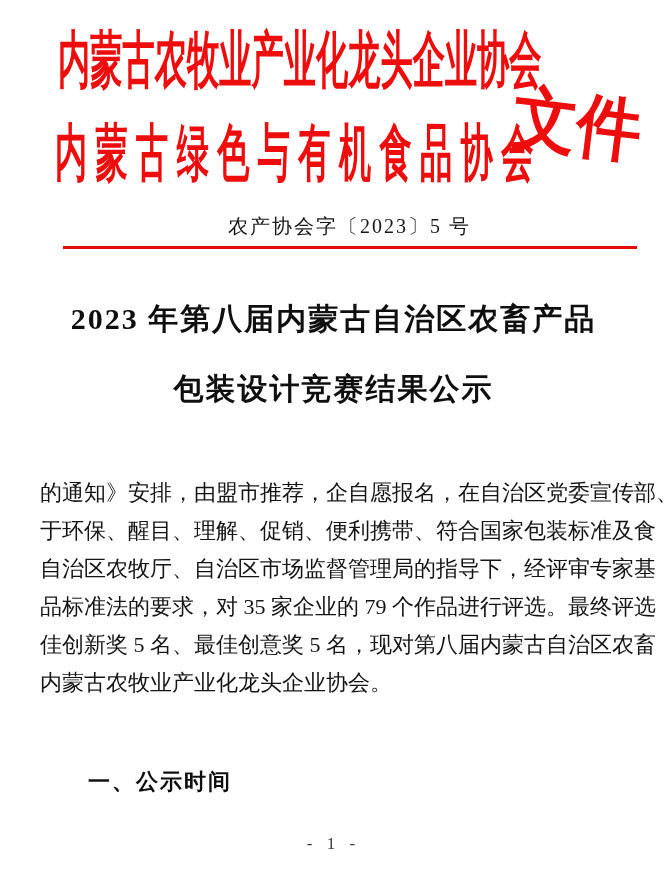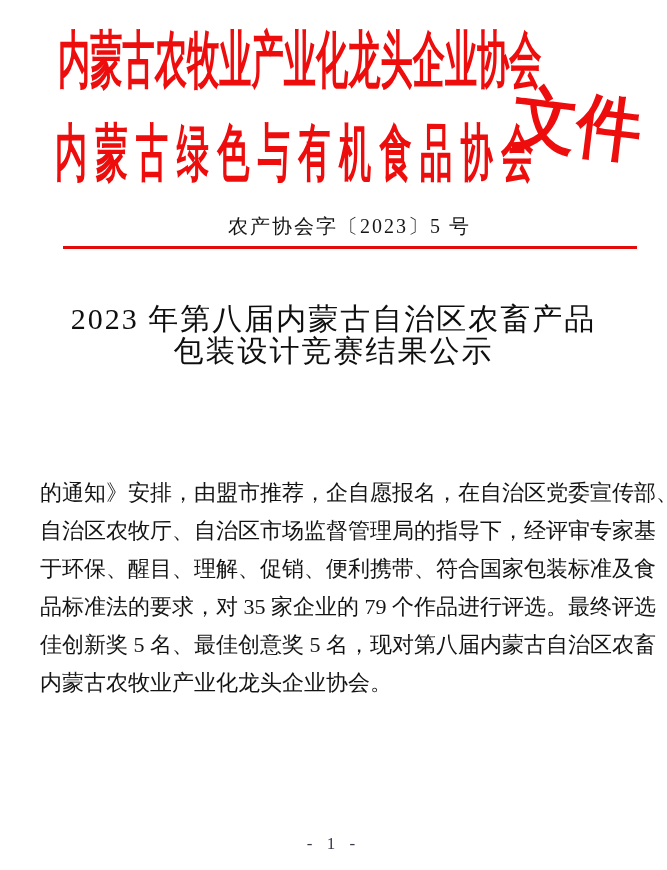--- a/index.html
+++ b/index.html
@@ -75,27 +75,27 @@
     height: 0;
     border-top: 3px solid #e40b0b;
   }
 
   
   .doc-title {
     position: absolute;
     top: 303px; left: 0;
     width: 100%;
     text-align: center;
-    font-weight: normal;
+    font-weight: bold;
     font-size: 30px;
     line-height: 32px;
     letter-spacing: 2px;
     color: #0f0f0f;
   }
-  .doc-title .title-line2 { }
+  .doc-title .title-line2 { margin-top: 38px; }
 
   
   .body-text {
     position: absolute;
     top: 474px;
     left: 40px;
     right: 36px;
     font-size: 22px;
     line-height: 38px;
     color: #141414;
@@ -149,23 +149,24 @@
 
   <div class="red-rule"></div>
 
   <div class="doc-title">
     <div class="title-line1">2023 年第八届内蒙古自治区农畜产品</div>
     <div class="title-line2">包装设计竞赛结果公示</div>
   </div>
 
   <div class="body-text">
     <div class="body-line">的通知》安排，由盟市推荐，企自愿报名，在自治区党委宣传部、</div>
+    <div class="body-line">于环保、醒目、理解、促销、便利携带、符合国家包装标准及食</div>
     <div class="body-line">自治区农牧厅、自治区市场监督管理局的指导下，经评审专家基</div>
-    <div class="body-line">于环保、醒目、理解、促销、便利携带、符合国家包装标准及食</div>
     <div class="body-line">品标准法的要求，对 35 家企业的 79 个作品进行评选。最终评选</div>
     <div class="body-line">佳创新奖 5 名、最佳创意奖 5 名，现对第八届内蒙古自治区农畜</div>
     <div class="body-line last">内蒙古农牧业产业化龙头企业协会。</div>
   </div>
 
+  <div class="section-heading">一、公示时间</div>
 
   <div class="page-number">- 1 -</div>
 
 </div>
 
 </body></html>

